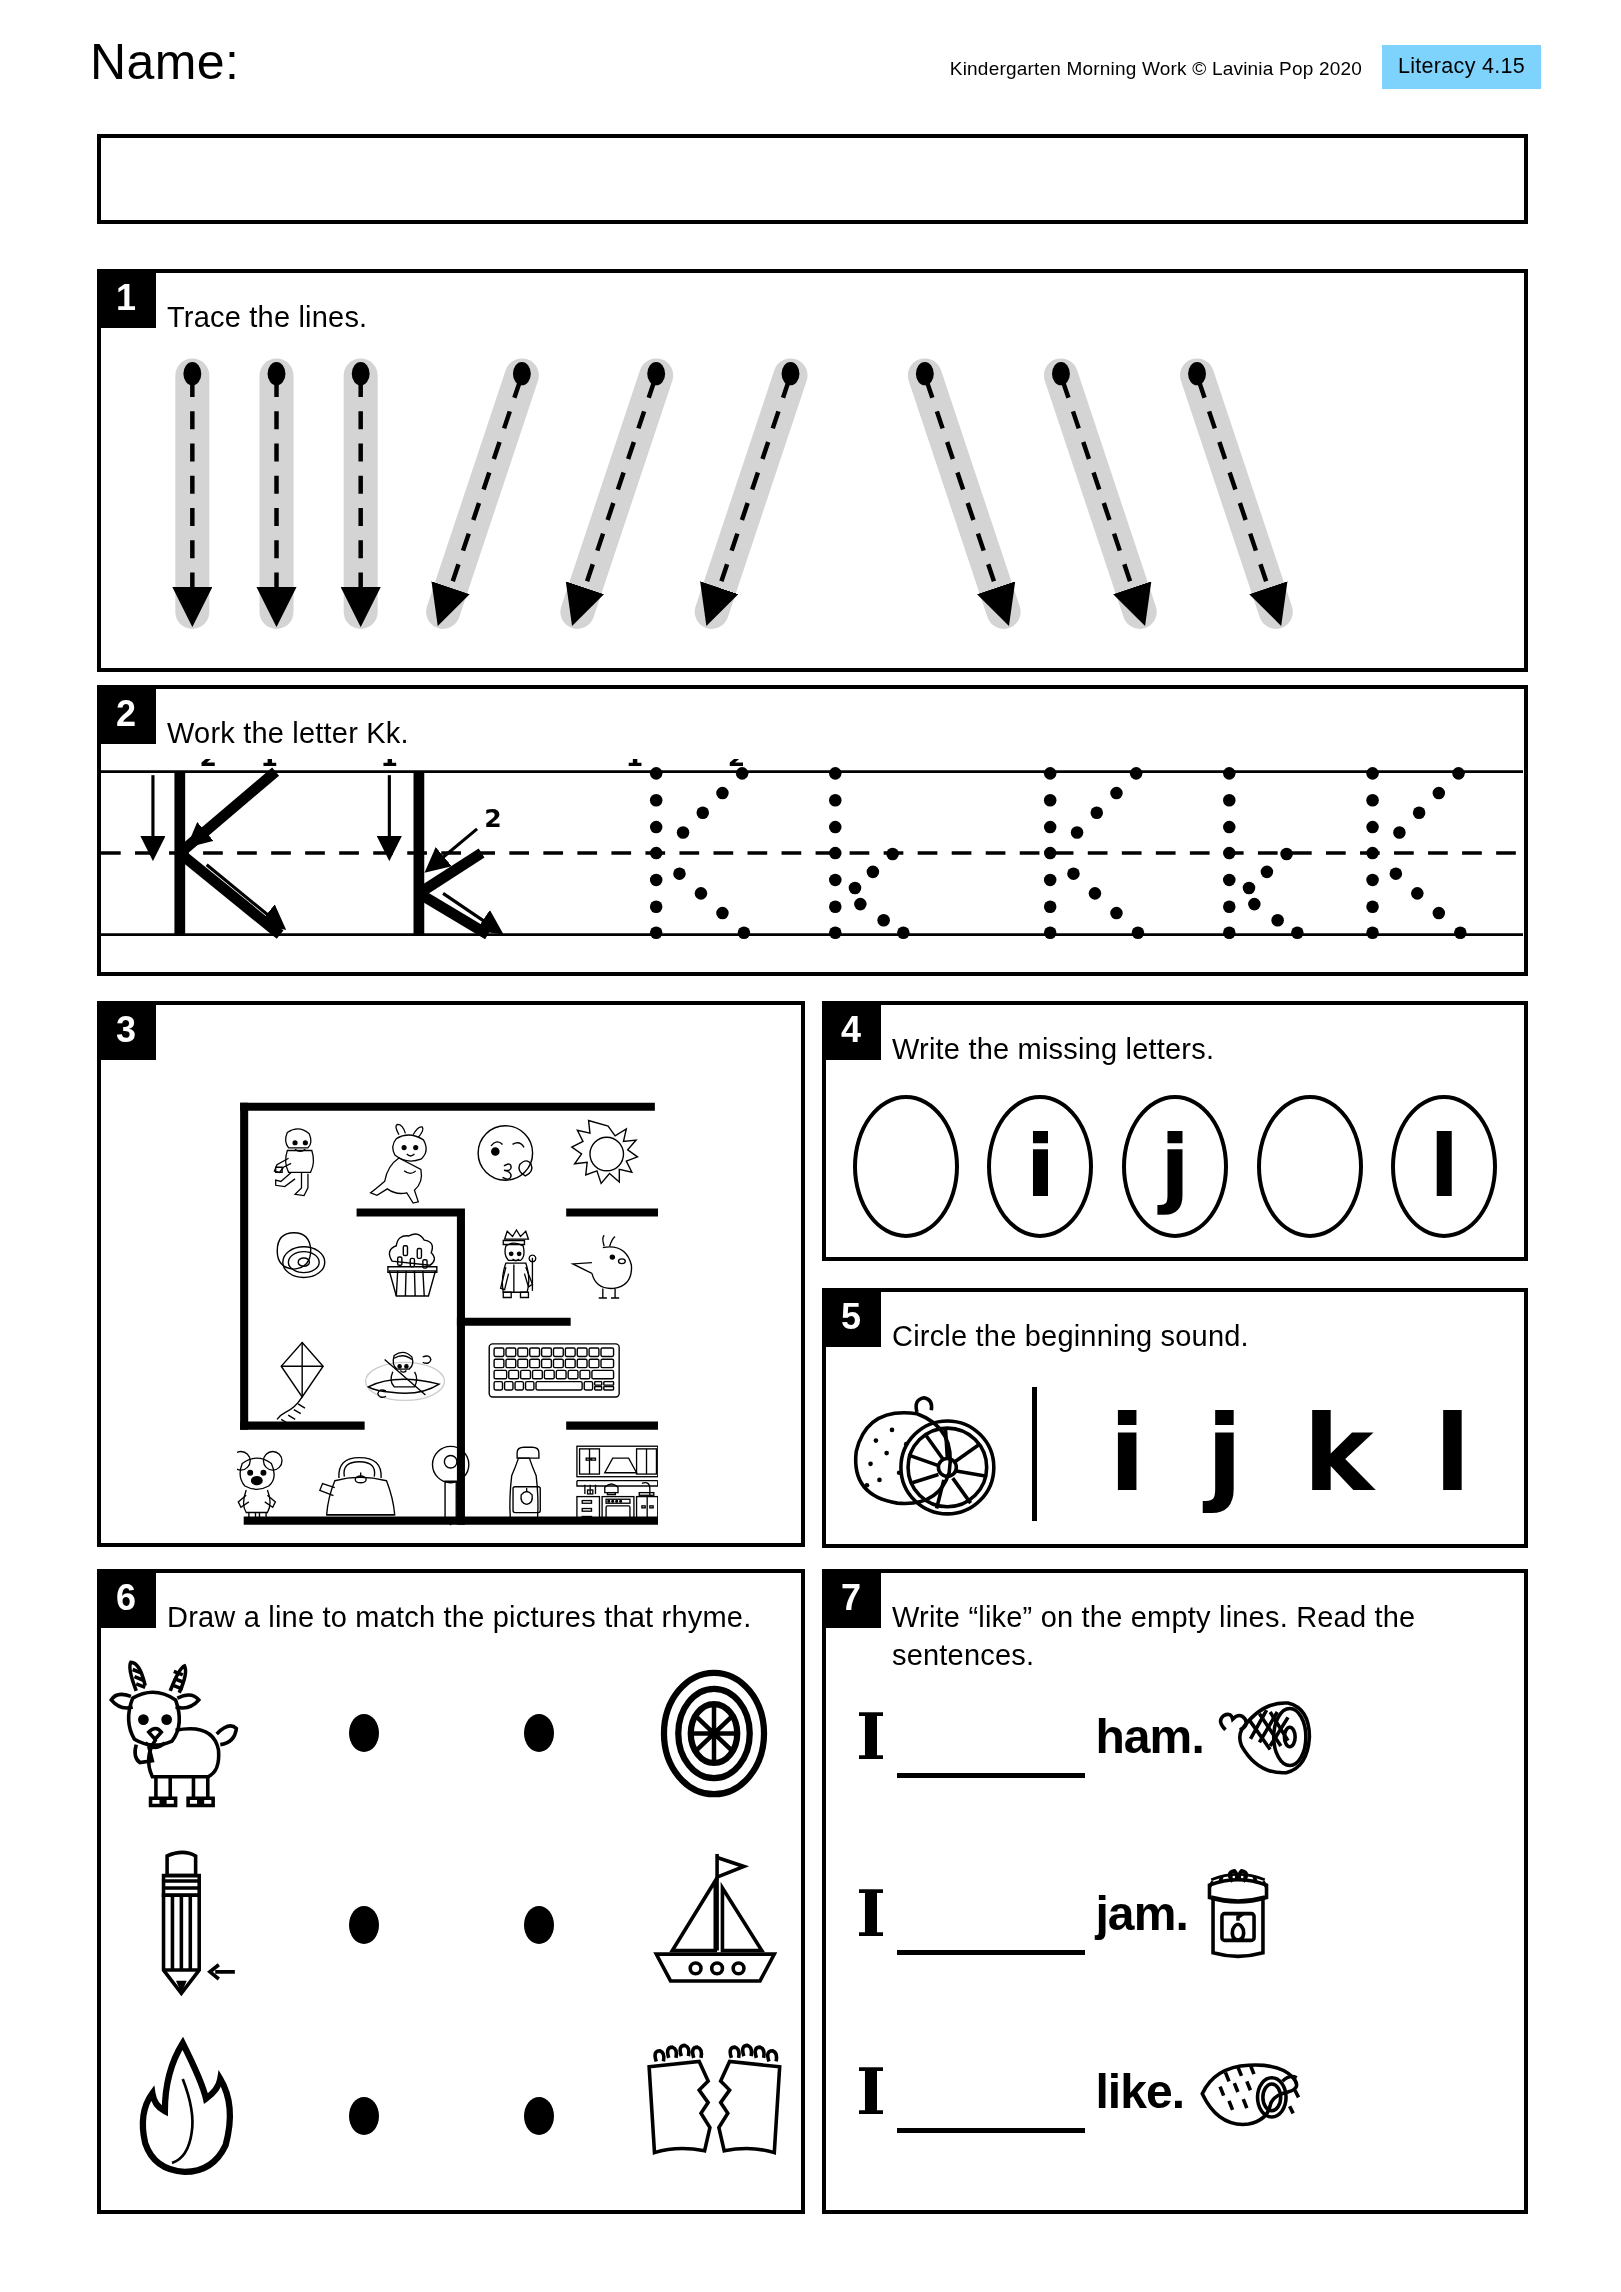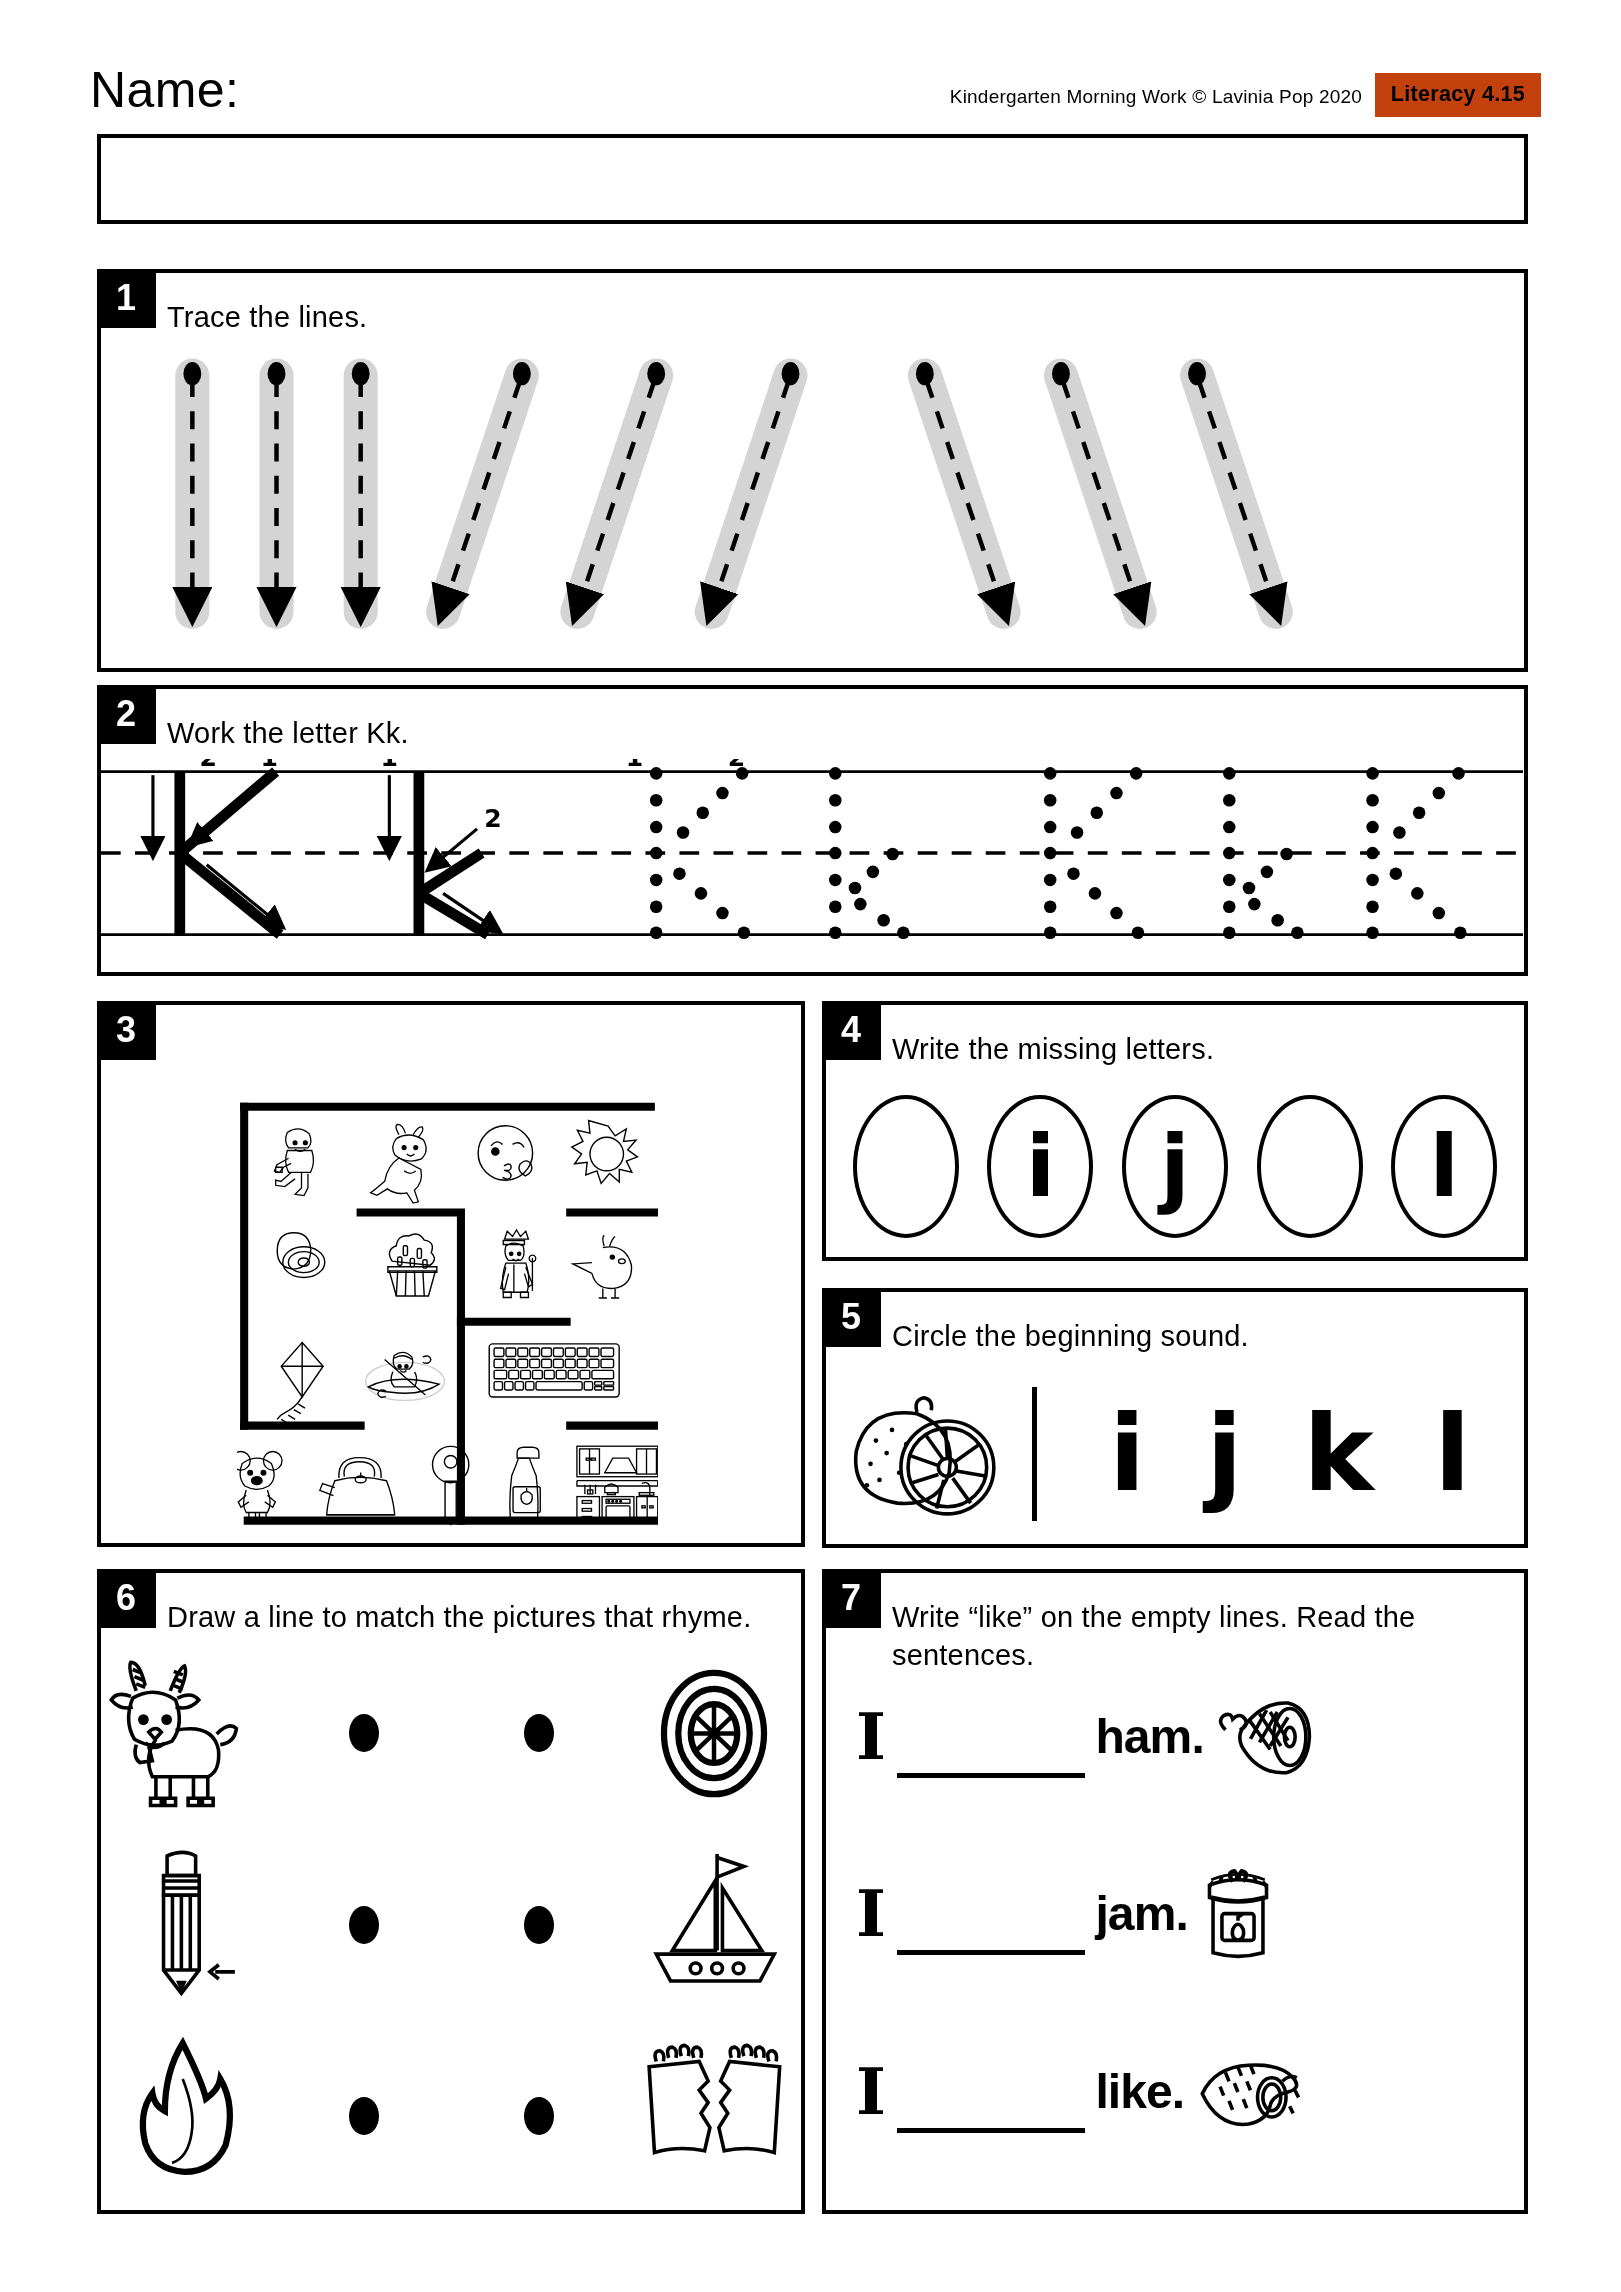--- a/index.html
+++ b/index.html
@@ -4,25 +4,25 @@
 <style>
   html,body{margin:0;padding:0;background:#fff;}
   body{
     width:1622px;height:2293px;
     font-family:"Liberation Sans","DejaVu Sans",sans-serif;
     color:#000;position:relative;overflow:hidden;
   }
   .page{position:absolute;left:0;top:0;width:1622px;height:2293px;}
 
   
-  .hdr{position:absolute;left:90px;top:66px;width:1451px;height:54px;}
+  .hdr{position:absolute;left:90px;top:38px;width:1451px;height:54px;}
   .name-label{position:absolute;left:0;top:-5.4px;font-size:50px;font-weight:300;letter-spacing:0.4px;}
   .credit{position:absolute;right:179px;top:19.7px;font-size:19px;letter-spacing:0.2px;white-space:nowrap;}
-  .badge{position:absolute;right:0;top:7.2px;background:#c2410c;padding:9px 16px 9.9px 16px;
-         font-size:21.5px;font-weight:bold;letter-spacing:0.3px;}
+  .badge{position:absolute;right:0;top:7.2px;background:#7dd3fc;padding:9px 16px 9.9px 16px;
+         font-size:21.5px;font-weight:normal;letter-spacing:0.3px;}
   .name-box{position:absolute;left:97px;top:134px;width:1431px;height:90px;
             border:4.5px solid #000;background:#fff;box-sizing:border-box;}
 
   
   .sec{position:absolute;border:4.5px solid #000;background:#fff;box-sizing:border-box;}
   .num{position:absolute;left:-4.5px;top:-4.5px;width:59px;height:59px;background:#000;color:#fff;
        font-size:36px;font-weight:bold;display:flex;align-items:center;justify-content:center;line-height:1;}
   .inst{position:absolute;left:66px;top:5.4px;font-size:29px;font-weight:300;line-height:1.28;
         letter-spacing:0.2px;width:calc(100% - 81px);margin-top:21px;}
 

